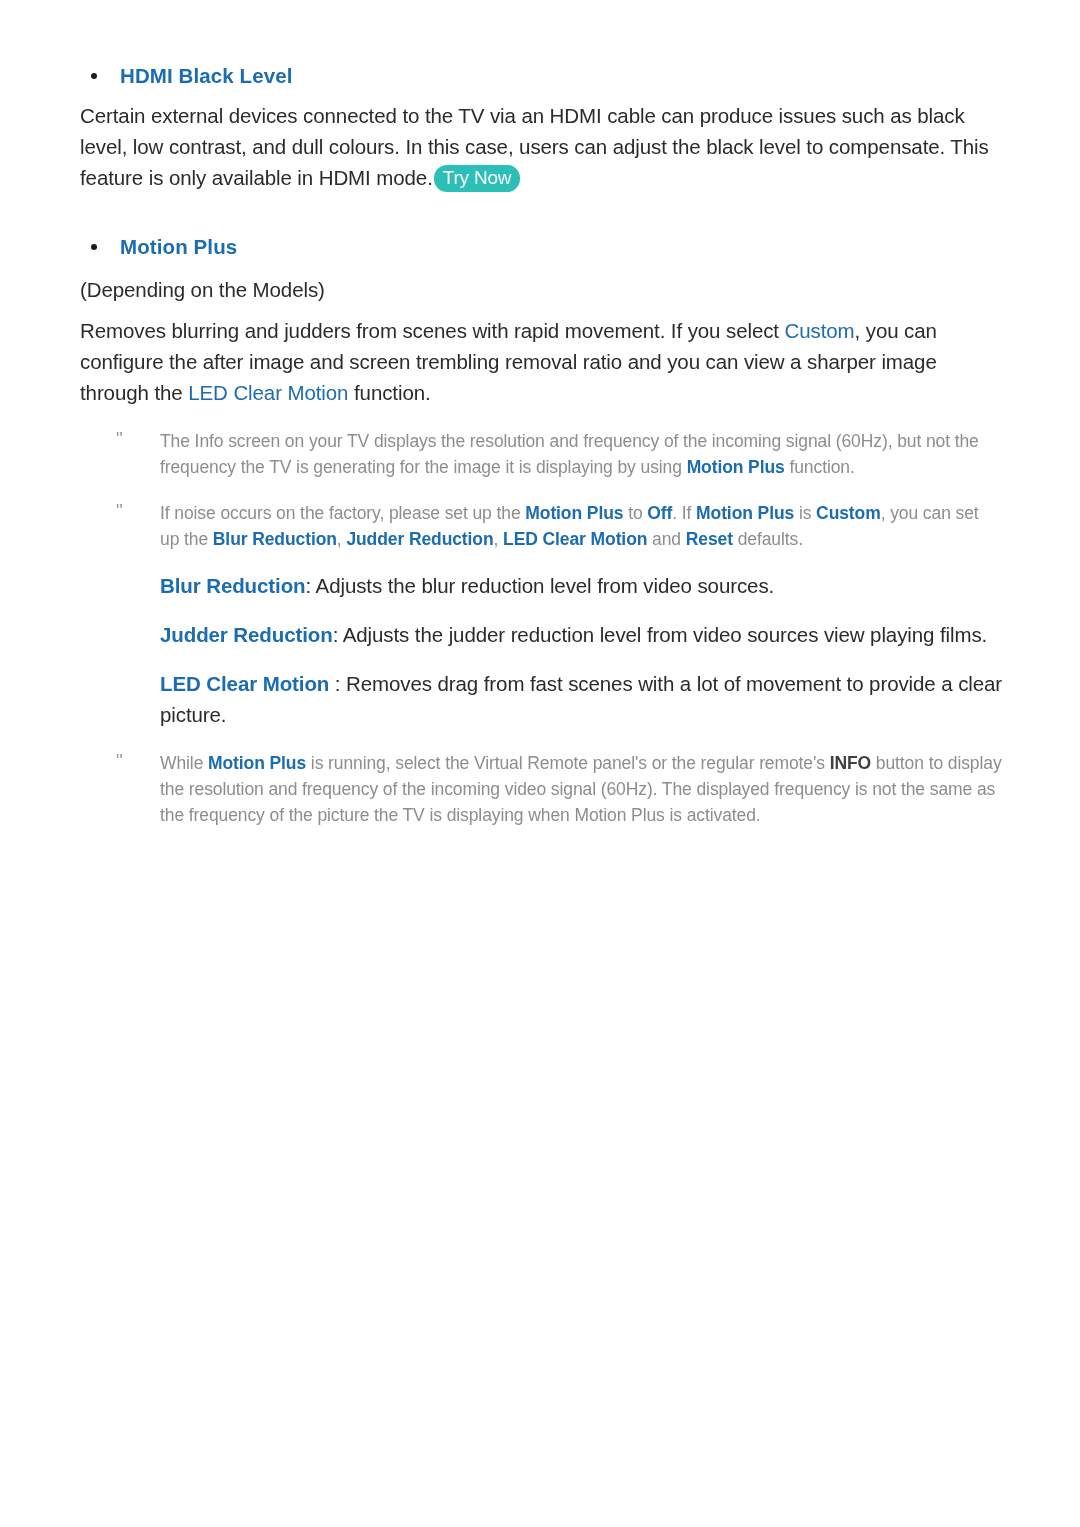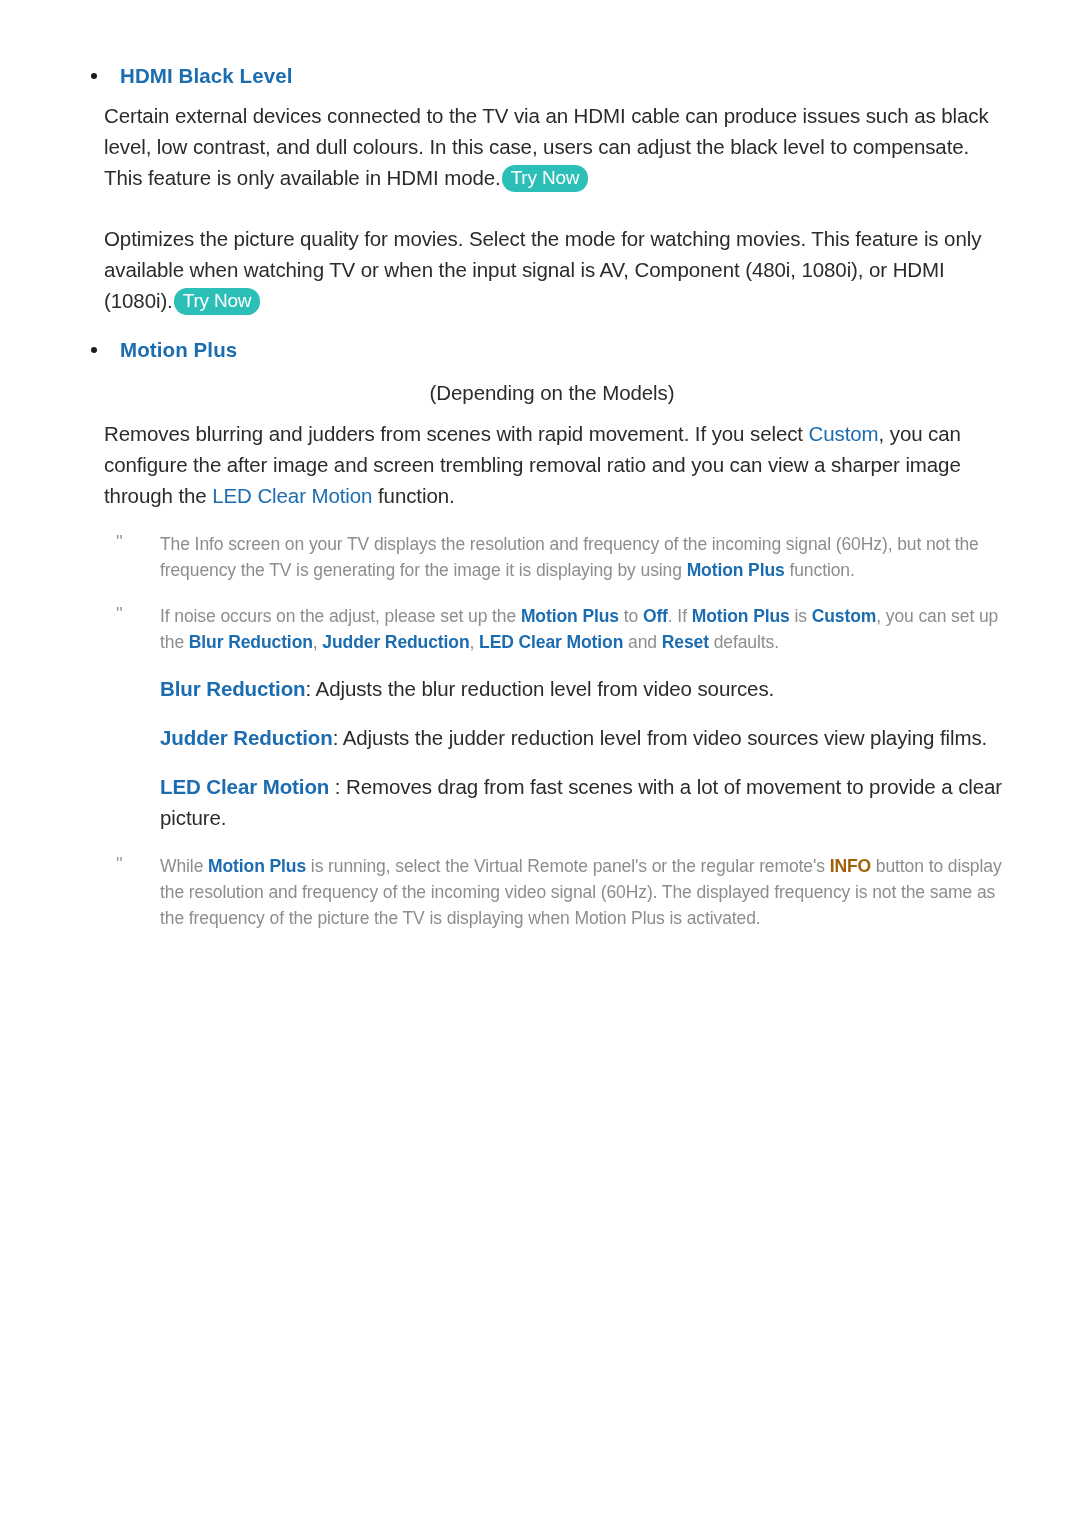--- a/index.html
+++ b/index.html
@@ -51,29 +51,29 @@
     left: 91px;
     top: 11px;
     width: 6px;
     height: 6px;
     border-radius: 50%;
     background: #1c1c1c;
   }
 
   
   .para {
-    padding-left: 104px;
+    padding-left: 80px;
     padding-right: 80px;
     font-size: 20.5px;
     line-height: 31px;
     color: #2b2b2b;
     margin: 10px 0 0 0;
     letter-spacing: -0.1px;
   }
-  .para.tight { margin-top: 14px; text-align: center; }
+  .para.tight { margin-top: 14px; }
 
   .para .hl {
     color: #1b6cb0;
   }
 
   
   .trynow {
     display: inline-block;
     background: #2bbfb8;
     color: #ffffff;
@@ -105,21 +105,21 @@
     font-size: 19px;
     color: #9a9a9a;
     font-family: "Liberation Sans", sans-serif;
     line-height: 26px;
   }
   .note b {
     color: #1b6cb0;
     font-weight: bold;
   }
   .note .info {
-    color: #a16207;
+    color: #404040;
     font-weight: bold;
   }
 
   
   .defitem {
     padding-left: 160px;
     padding-right: 42px;
     font-size: 20.5px;
     line-height: 31px;
     color: #2b2b2b;
@@ -145,23 +145,20 @@
         <span>HDMI Black Level</span>
       </div>
       <div class="para">
         <span>Certain external devices connected to the TV via an HDMI cable can produce issues such as black level, low contrast, and dull colours. In this case, users can adjust the black level to compensate. This feature is only available in HDMI mode.</span><span class="trynow">Try Now</span>
       </div>
     </div>
 
     <div class="spacer-sec"></div>
 
     <div class="section">
-      <div class="para">
-        <span>Optimizes the picture quality for movies. Select the mode for watching movies. This feature is only available when watching TV or when the input signal is AV, Component (480i, 1080i), or HDMI (1080i).</span><span class="trynow">Try Now</span>
-      </div>
     </div>
 
     <div class="spacer-sec"></div>
 
     <div class="section">
       <div class="sec-head">
         <span class="dot"></span>
         <span>Motion Plus</span>
       </div>
       <div class="para tight">
@@ -170,21 +167,21 @@
       <div class="para">
         <span>Removes blurring and judders from scenes with rapid movement. If you select </span><span class="hl">Custom</span><span>, you can configure the after image and screen trembling removal ratio and you can view a sharper image through the </span><span class="hl">LED Clear Motion</span><span> function.</span>
       </div>
     </div>
 
     <div class="note">
       <span class="qmark">"</span><span>The Info screen on your TV displays the resolution and frequency of the incoming signal (60Hz), but not the frequency the TV is generating for the image it is displaying by using </span><b>Motion Plus</b><span> function.</span>
     </div>
 
     <div class="note">
-      <span class="qmark">"</span><span>If noise occurs on the adjust, please set up the </span><b>Motion Plus</b><span> to </span><b>Off</b><span>. If </span><b>Motion Plus</b><span> is </span><b>Custom</b><span>, you can set up the </span><b>Blur Reduction</b><span>, </span><b>Judder Reduction</b><span>, </span><b>LED Clear Motion</b><span> and </span><b>Reset</b><span> defaults.</span>
+      <span class="qmark">"</span><span>If noise occurs on the factory, please set up the </span><b>Motion Plus</b><span> to </span><b>Off</b><span>. If </span><b>Motion Plus</b><span> is </span><b>Custom</b><span>, you can set up the </span><b>Blur Reduction</b><span>, </span><b>Judder Reduction</b><span>, </span><b>LED Clear Motion</b><span> and </span><b>Reset</b><span> defaults.</span>
     </div>
 
     <div class="defitem">
       <span class="term">Blur Reduction</span><span>: </span><span>Adjusts the blur reduction level from video sources.</span>
     </div>
 
     <div class="defitem">
       <span class="term">Judder Reduction</span><span>: </span><span>Adjusts the judder reduction level from video sources view playing films.</span>
     </div>
 

